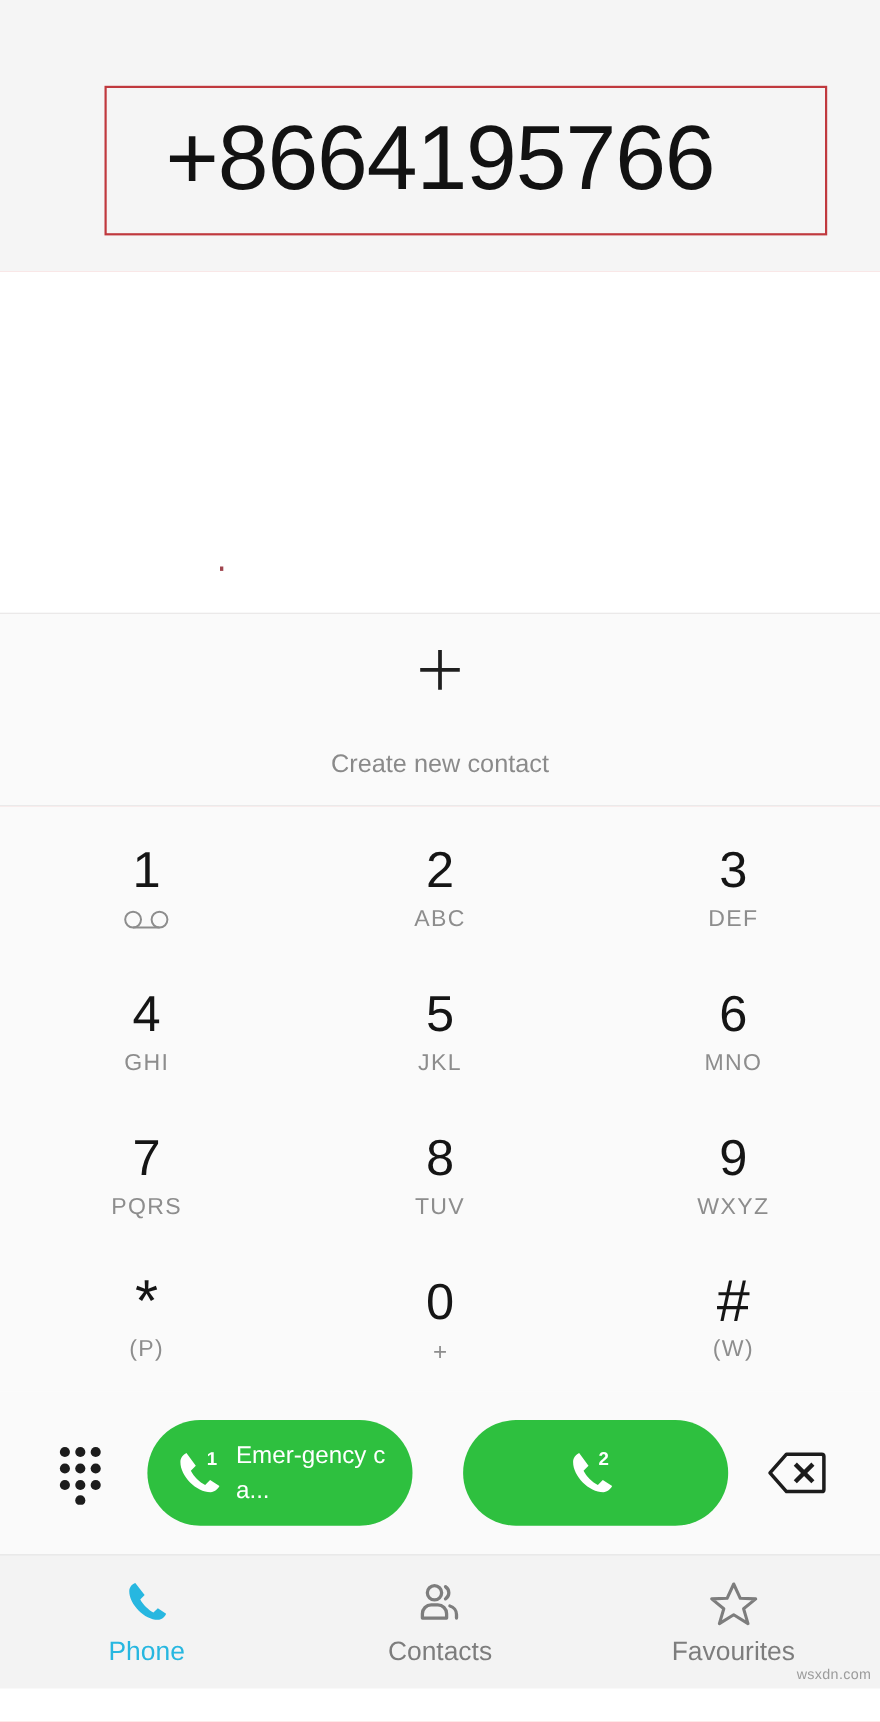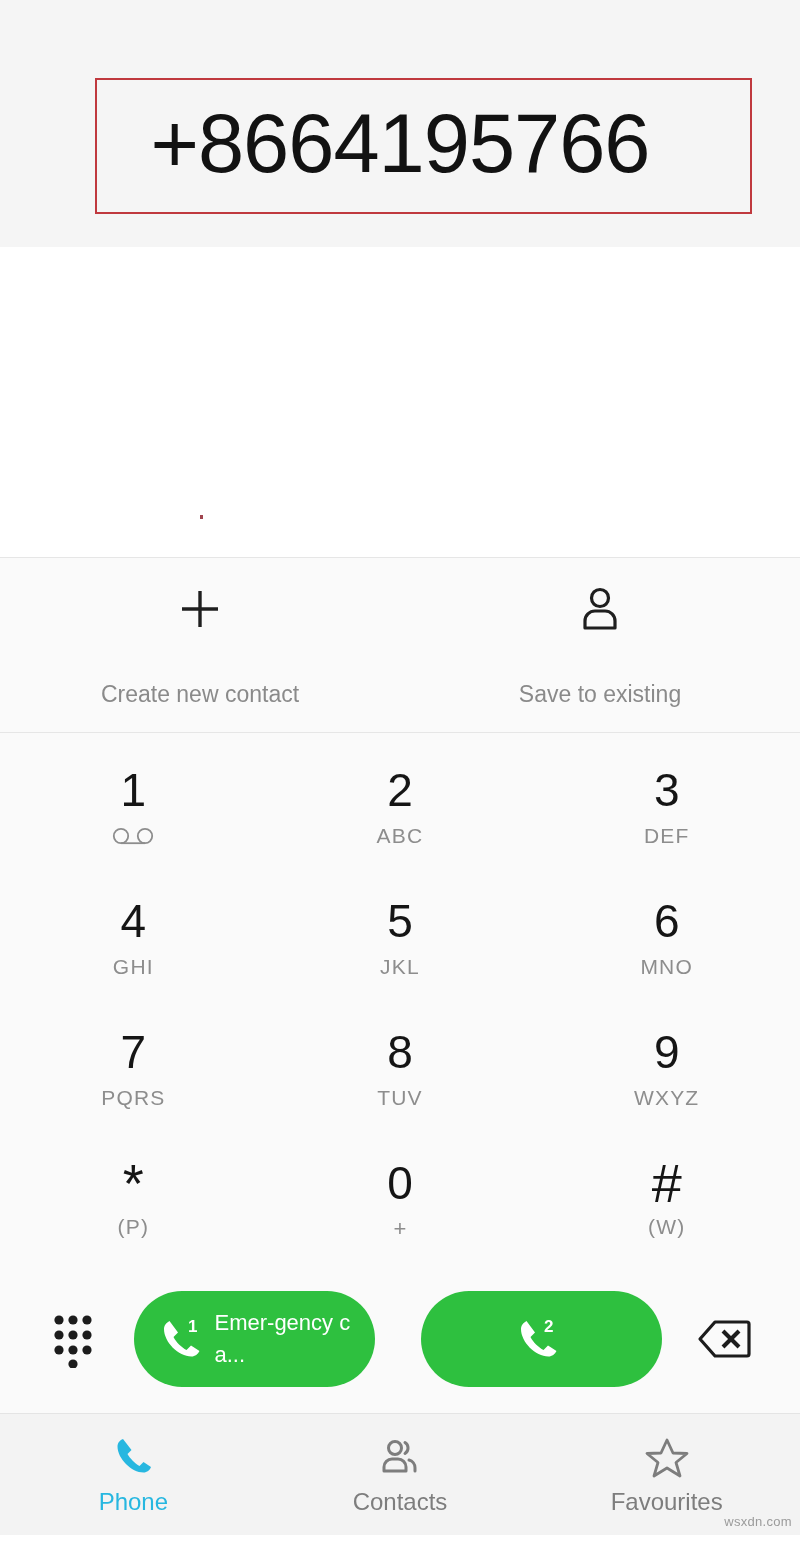--- a/index.html
+++ b/index.html
@@ -280,29 +280,20 @@
     <div class="action-item">
       <span class="action-icon">
         <svg width="52" height="52" viewBox="0 0 52 52" fill="none" stroke="currentColor" stroke-width="3.4">
           <line x1="26" y1="8" x2="26" y2="44"></line>
           <line x1="8" y1="26" x2="44" y2="26"></line>
         </svg>
       </span>
       <span class="action-label">Create new contact</span>
     </div>
 
-    <div class="action-item">
-      <span class="action-icon">
-        <svg width="52" height="52" viewBox="0 0 52 52" fill="none" stroke="currentColor" stroke-width="3.2" stroke-linejoin="round">
-          <circle cx="26" cy="15" r="8.5"></circle>
-          <path d="M11 45 v-7 a10 10 0 0 1 10 -10 h10 a10 10 0 0 1 10 10 v7 z"></path>
-        </svg>
-      </span>
-      <span class="action-label">Save to existing</span>
-    </div>
 
   </div>
 
   <div class="keypad">
 
     <div class="key-row">
       <div class="key">
         <span class="key-digit">1</span>
         <span class="key-sub">
           <svg class="vm-icon" width="46" height="20" viewBox="0 0 46 20" fill="none" stroke="#8d8d8d" stroke-width="1.8">

